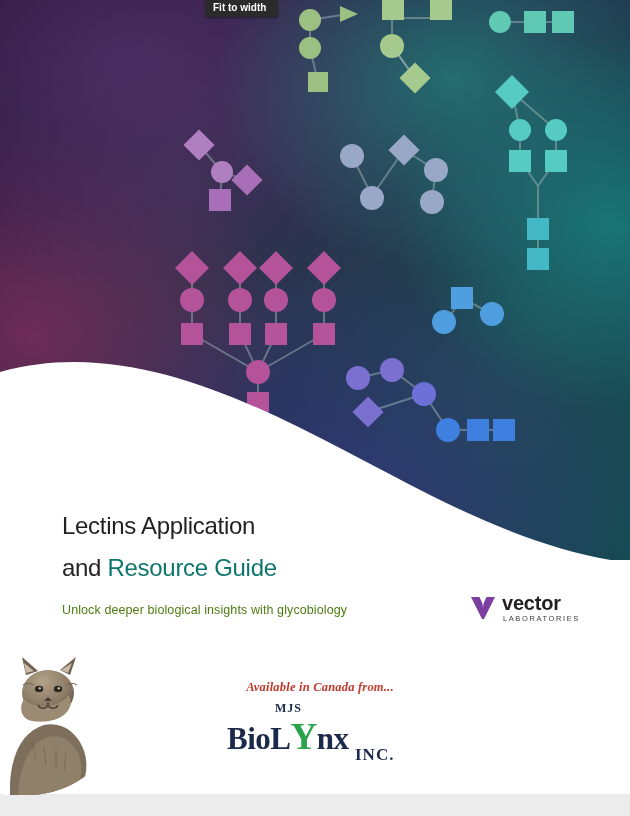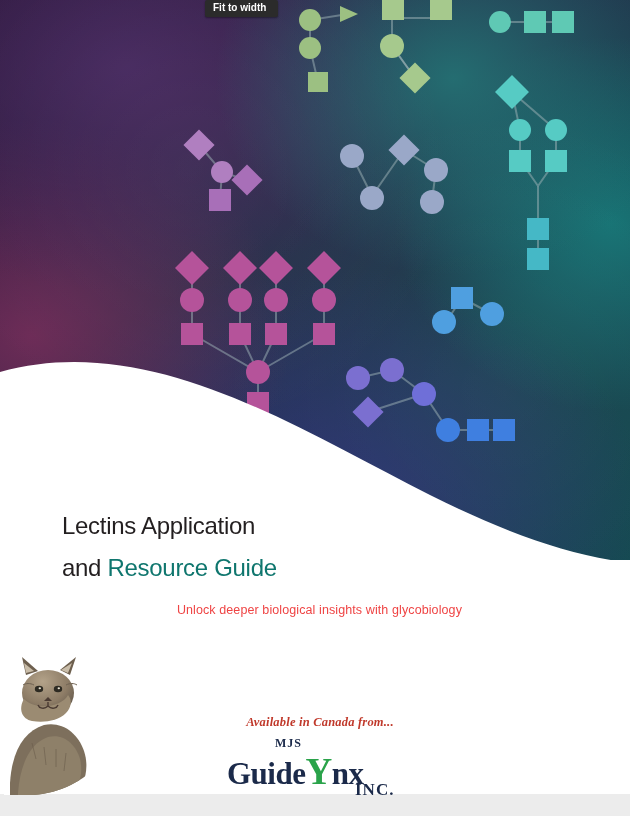--- a/index.html
+++ b/index.html
@@ -77,23 +77,22 @@
     line-height: 42px;
     color: #231f20;
     font-weight: 400;
     letter-spacing: -0.3px;
     font-family: "Liberation Sans", sans-serif;
   }
   .title-accent { color: #0f766e; }
   .subtitle {
     margin-top: 14px;
     font-size: 12.5px;
-    color: #ef4444;
+    color: #4d7c0f;
     letter-spacing: 0.1px;
-    text-align: right;
   }
 
   
   .vector-logo {
     position: absolute;
     left: 470px;
     top: 592px;
     width: 120px;
     height: 42px;
   }
@@ -147,21 +146,20 @@
     height: 140px;
   }
 
   
   .dist {
     position: absolute;
     left: 150px;
     top: 680px;
     width: 340px;
     text-align: center;
-    margin-top: 35px;
   }
   .dist-avail {
     font-family: "Liberation Serif", serif;
     font-style: italic;
     font-weight: bold;
     font-size: 12.5px;
     color: #c0392b;
     letter-spacing: 0.2px;
   }
   .dist-logo {
@@ -339,20 +337,28 @@
   </div>
 
   <div class="fit-chip">Fit to width</div>
 
   <div class="title-block">
     <div class="title-line">Lectins Application</div>
     <div class="title-line"><span>and </span><span class="title-accent">Resource Guide</span></div>
     <div class="subtitle">Unlock deeper biological insights with glycobiology</div>
   </div>
 
+  <div class="vector-logo">
+    <svg class="vector-mark" viewBox="0 0 26 26" xmlns="http://www.w3.org/2000/svg">
+      <path d="M1 3 L12 3 L13 14 L14 3 L25 3 L14 25 L12 25 Z" fill="#7b3fa0"></path>
+      <path d="M9.5 3 L16.5 3 L13 10.5 Z" fill="#ffffff"></path>
+    </svg>
+    <div class="vector-word">vector</div>
+    <div class="vector-sub">LABORATORIES</div>
+  </div>
 
   <div class="bottom-band">
     <div class="band-bg"></div>
     <div class="band-grey"></div>
   </div>
 
   <svg class="lynx" viewBox="0 0 96 140" xmlns="http://www.w3.org/2000/svg">
     <defs>
       <clipPath id="lynxclip">
         <path d="M0 0 L96 0 L96 108 C 80 126, 56 138, 30 140 L0 140 Z"></path>
@@ -389,18 +395,18 @@
       <g stroke="#6b5d4c" stroke-width="1" opacity="0.6">
         <path d="M28 88 L32 104 M40 92 L42 110 M52 94 L52 112 M62 98 L60 116"></path>
       </g>
     </g>
   </svg>
 
   <div class="dist">
     <div class="dist-avail">Available in Canada from...</div>
     <div class="dist-logo">
       <div class="mjs">MJS</div>
-      <div class="biolynx"><span>Guide</span><span class="y">Y</span><span>nx</span></div>
+      <div class="biolynx"><span>BioL</span><span class="y">Y</span><span>nx</span></div>
       <div class="inc">INC.</div>
     </div>
   </div>
 
 </div>
 
 </body></html>

